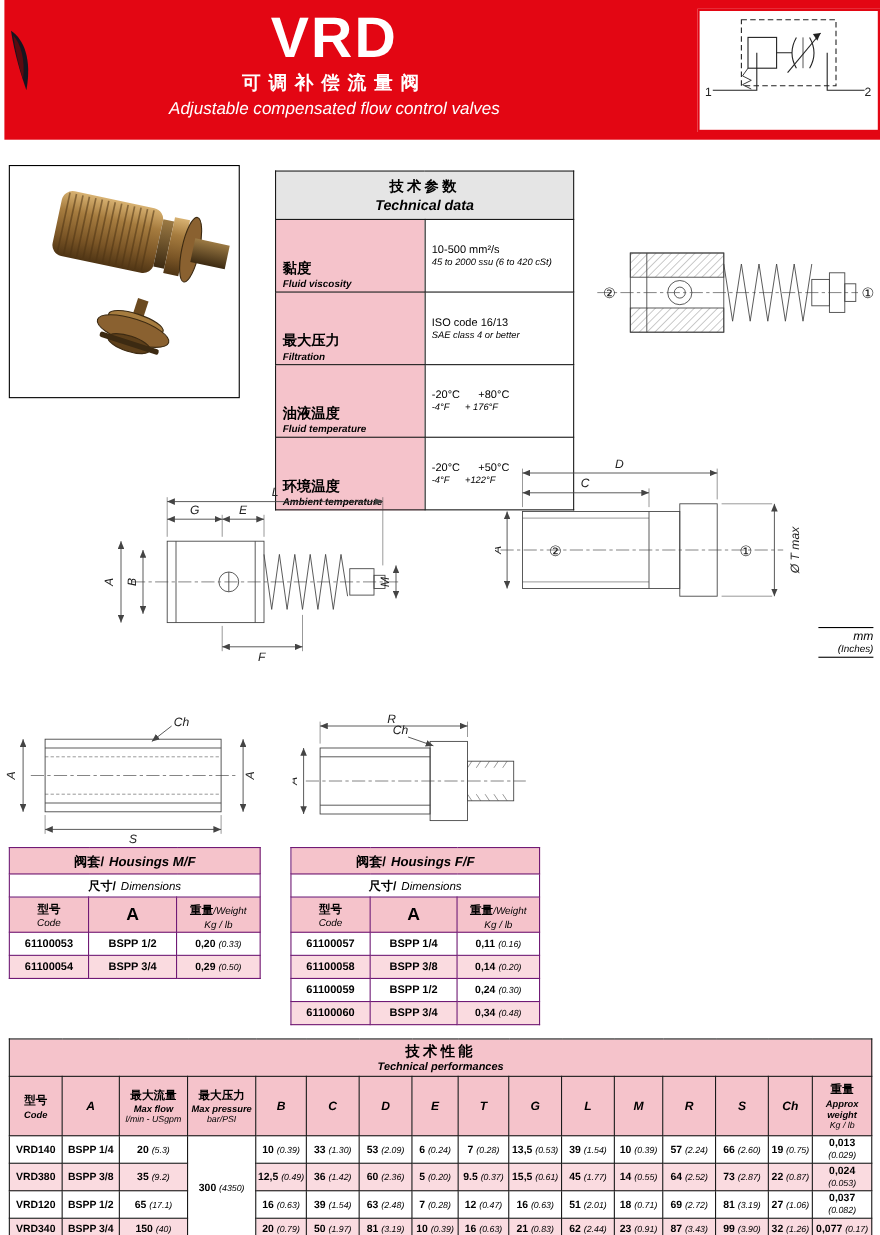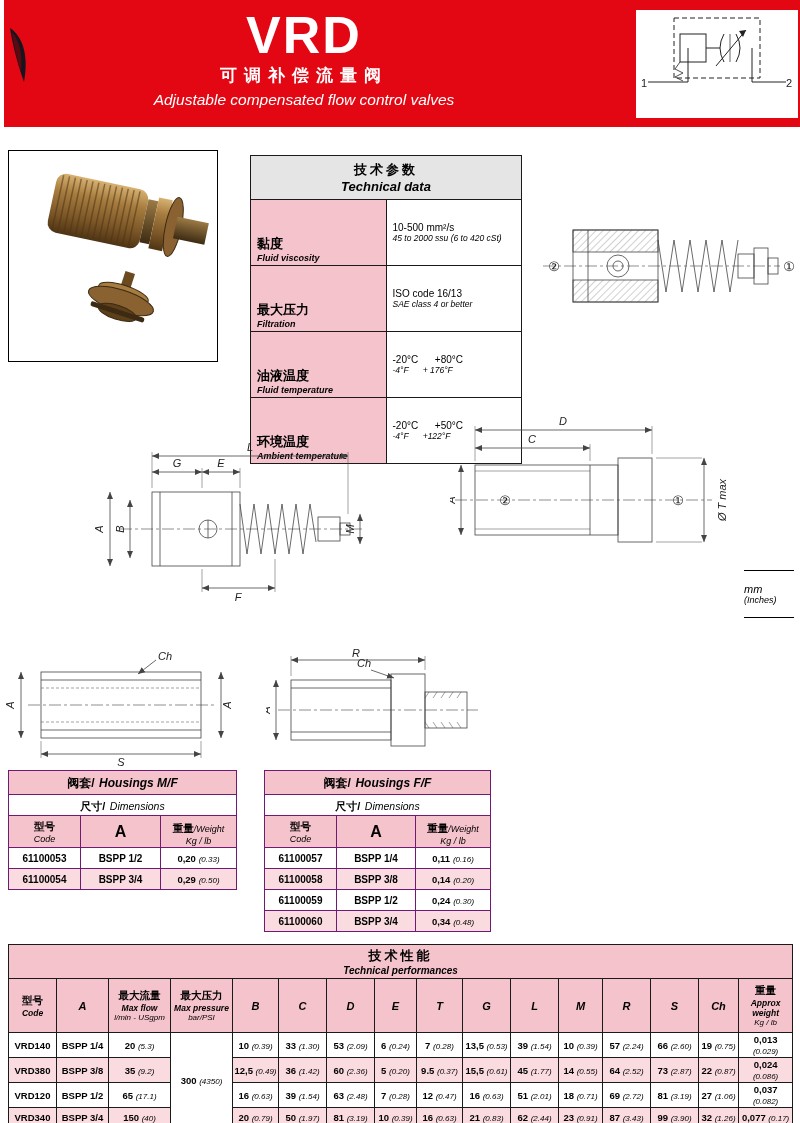--- a/index.html
+++ b/index.html
@@ -25,22 +25,22 @@
   .tt-head .zh { font-size: 13px; font-weight: bold; letter-spacing: 3px; }
   .tt-head .en { font-size: 13px; font-weight: bold; font-style: italic; }
   .tt-label { background: #f5c3cb; width: 132px; height: 40px; }
   .tt-label .zh { font-size: 13px; font-weight: bold; margin-top: 33px; }
   .tt-label .en { font-size: 9px; font-weight: bold; font-style: italic; }
   .tt-value { background: #fff; width: 140px; }
   .tt-value .v1 { font-size: 10px; white-space: pre; }
   .tt-value .v2 { font-size: 8.5px; font-style: italic; white-space: pre; }
 
   
-  .units-note { position: absolute; left: 744px; top: 570px; width: 50px; text-align: left;
-                border-top: 1px solid #000; border-bottom: 1px solid #000; padding: 12px 0; }
+  .units-note { position: absolute; left: 744px; top: 570px; width: 50px; text-align: right;
+                border-top: 1px solid #000; border-bottom: 1px solid #000; padding: 2px 0; }
   .units-note .top { font-size: 11px; font-style: italic; }
   .units-note .bottom { font-size: 9px; font-style: italic; }
 
   
   .housing-table { position: absolute; border-collapse: collapse; table-layout: fixed; }
   .housing-table td, .housing-table th { border: 1px solid #701a75; text-align: center; vertical-align: middle; padding: 1px 2px; }
   .ht-title { background: #f5c3cb; height: 24px; }
   .ht-title .zh { font-size: 12px; font-weight: bold; }
   .ht-title .en { font-size: 12px; font-weight: bold; font-style: italic; }
   .ht-dims { background: #fff; height: 20px; }
@@ -566,21 +566,21 @@
           <td><span class="pv">36</span> <span class="pp">(1.42)</span></td>
           <td><span class="pv">60</span> <span class="pp">(2.36)</span></td>
           <td><span class="pv">5</span> <span class="pp">(0.20)</span></td>
           <td><span class="pv">9.5</span> <span class="pp">(0.37)</span></td>
           <td><span class="pv">15,5</span> <span class="pp">(0.61)</span></td>
           <td><span class="pv">45</span> <span class="pp">(1.77)</span></td>
           <td><span class="pv">14</span> <span class="pp">(0.55)</span></td>
           <td><span class="pv">64</span> <span class="pp">(2.52)</span></td>
           <td><span class="pv">73</span> <span class="pp">(2.87)</span></td>
           <td><span class="pv">22</span> <span class="pp">(0.87)</span></td>
-          <td><span class="pv">0,024</span> <span class="pp">(0.086)</span></td>
+          <td><span class="pv">0,024</span> <span class="pp">(0.053)</span></td>
         </tr>
         <tr>
           <td class="b code">VRD120</td>
           <td class="b">BSPP 1/2</td>
           <td><span class="pv">65</span> <span class="pp">(17.1)</span></td>
           <td><span class="pv">16</span> <span class="pp">(0.63)</span></td>
           <td><span class="pv">39</span> <span class="pp">(1.54)</span></td>
           <td><span class="pv">63</span> <span class="pp">(2.48)</span></td>
           <td><span class="pv">7</span> <span class="pp">(0.28)</span></td>
           <td><span class="pv">12</span> <span class="pp">(0.47)</span></td>

